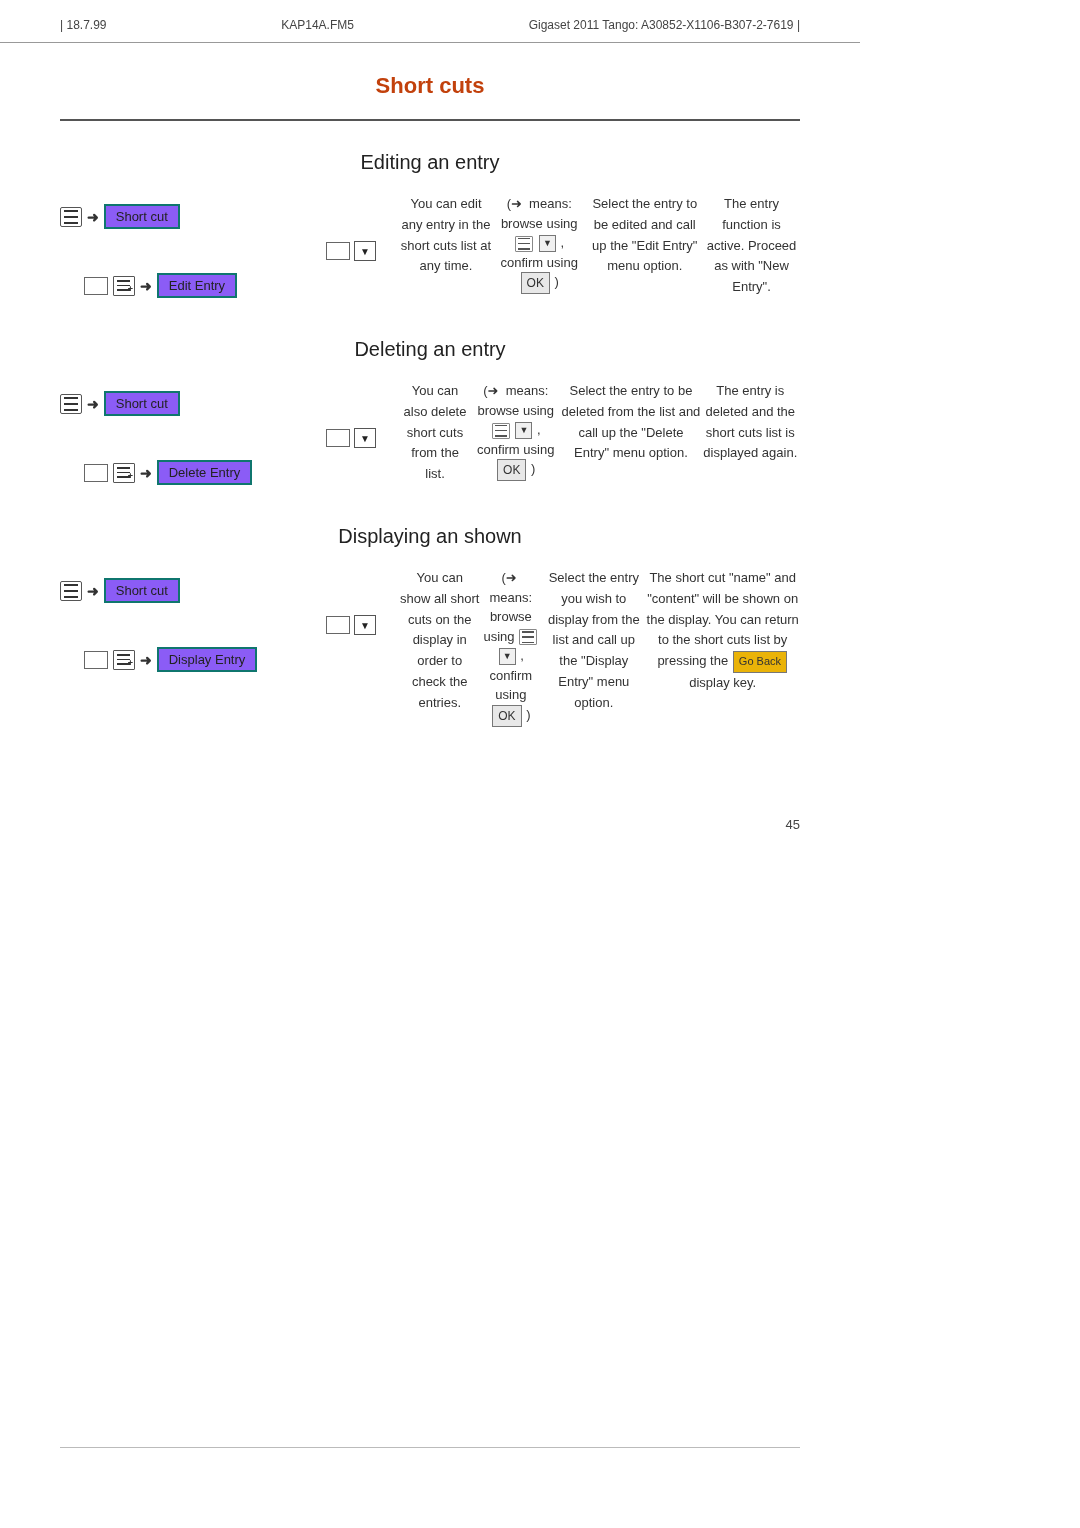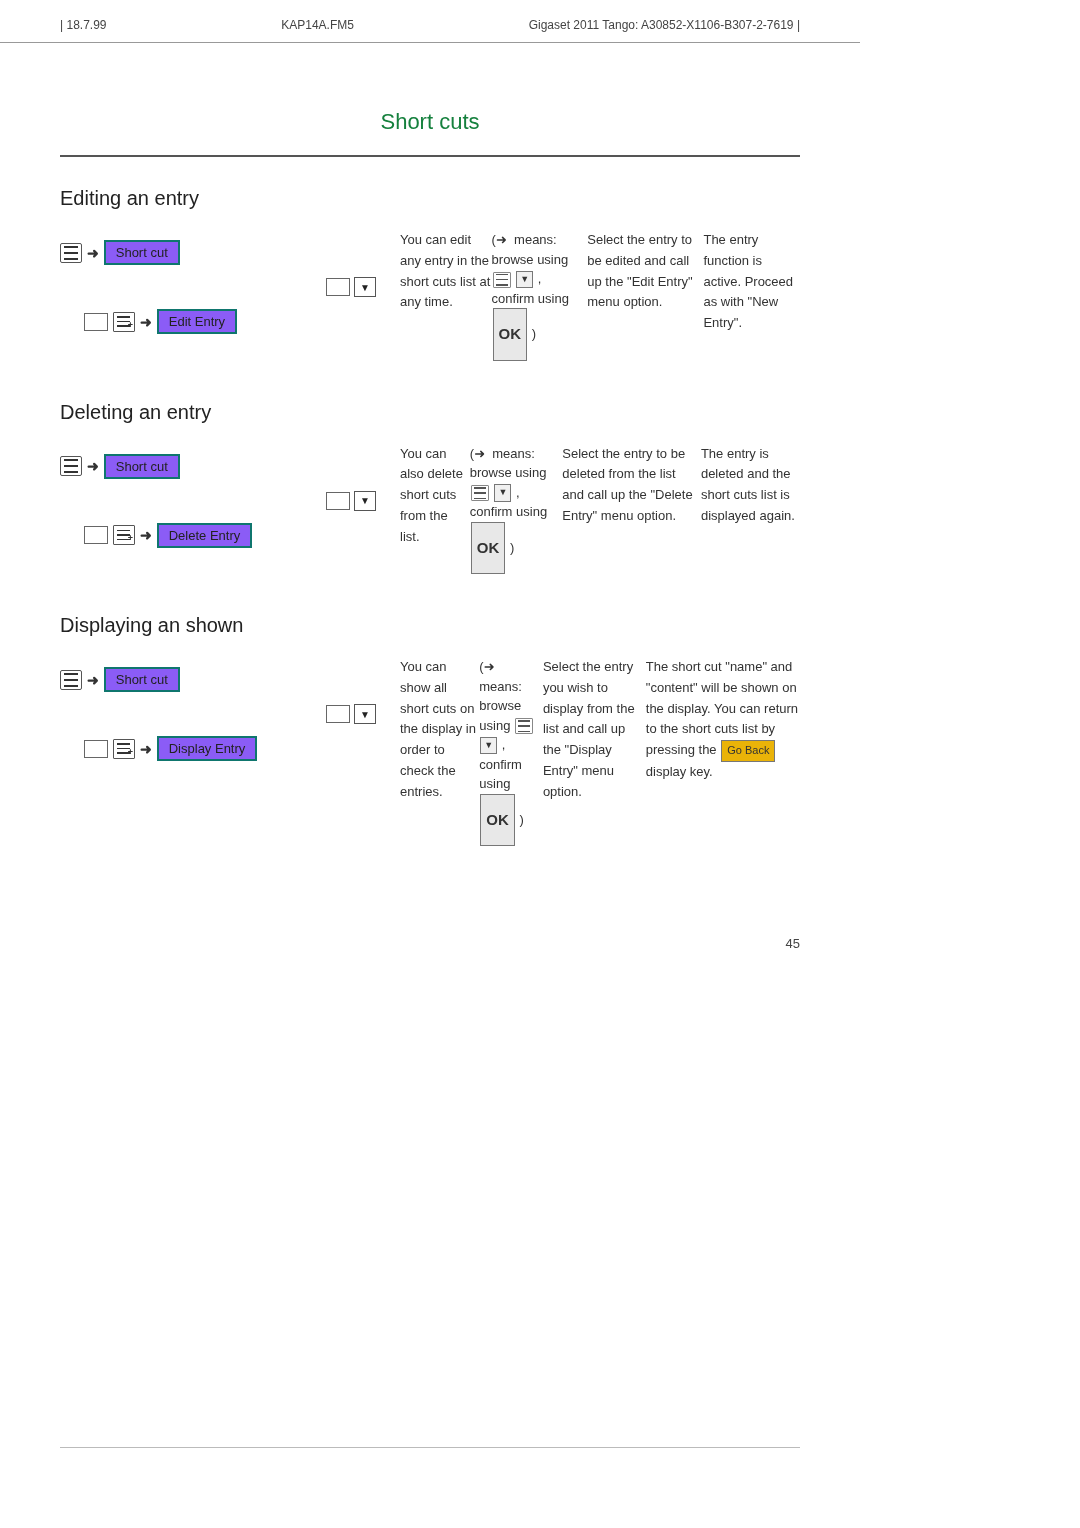--- a/index.html
+++ b/index.html
@@ -38,33 +38,33 @@
     
     .page-title-area {
       text-align: center;
       padding: 30px 0 20px 0;
       border-bottom: 2px solid #555;
       margin: 0 60px;
     }
 
     .page-title {
       font-size: 22px;
-      font-weight: normal;
-      color: #15803d;
-      margin-top: 36px;
+      font-weight: bold;
+      color: #c2410c;
     }
 
     
     .content {
       padding: 30px 60px;
     }
 
     
     .section {
       margin-bottom: 40px;
+      text-align: center;
     }
 
     .section-title {
       font-size: 20px;
       font-weight: normal;
       color: #222;
       margin-bottom: 20px;
     }
 
     
@@ -192,26 +192,26 @@
       padding: 1px 3px;
       font-size: 9px;
       vertical-align: middle;
       margin: 0 1px;
       background: #f0f0f0;
     }
 
     .inline-ok {
       display: inline-block;
       border: 1px solid #777;
-      padding: 14px 5px;
-      font-size: 15px;
+      padding: 1px 5px;
+      font-size: 12px;
       vertical-align: middle;
       margin: 0 1px;
       background: #e8e8e8;
-      font-weight: bold;
+      font-weight: normal;
     }
 
     .go-back-btn {
       display: inline-block;
       border: 1px solid #777;
       padding: 1px 5px;
       font-size: 11px;
       vertical-align: middle;
       margin: 0 1px;
       background: #eab308;

